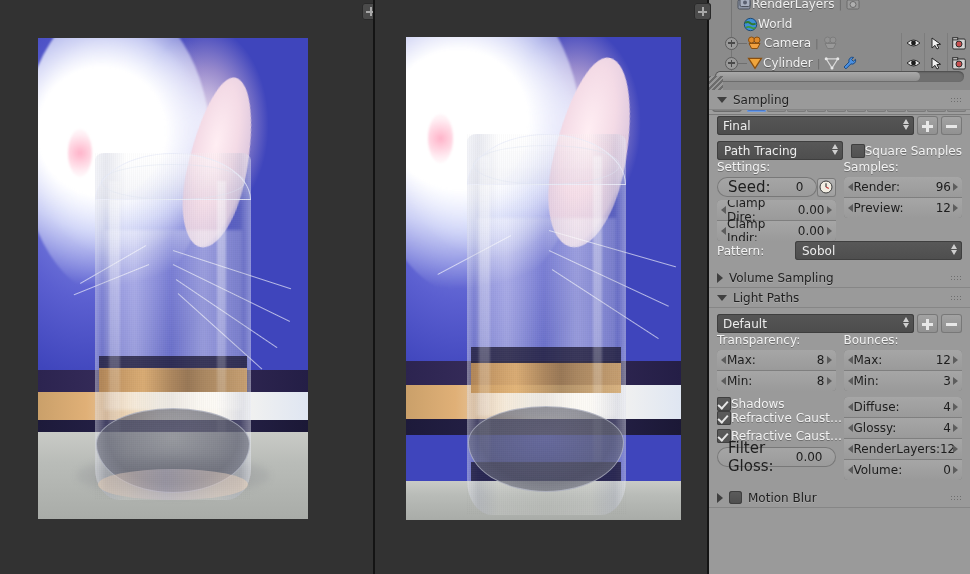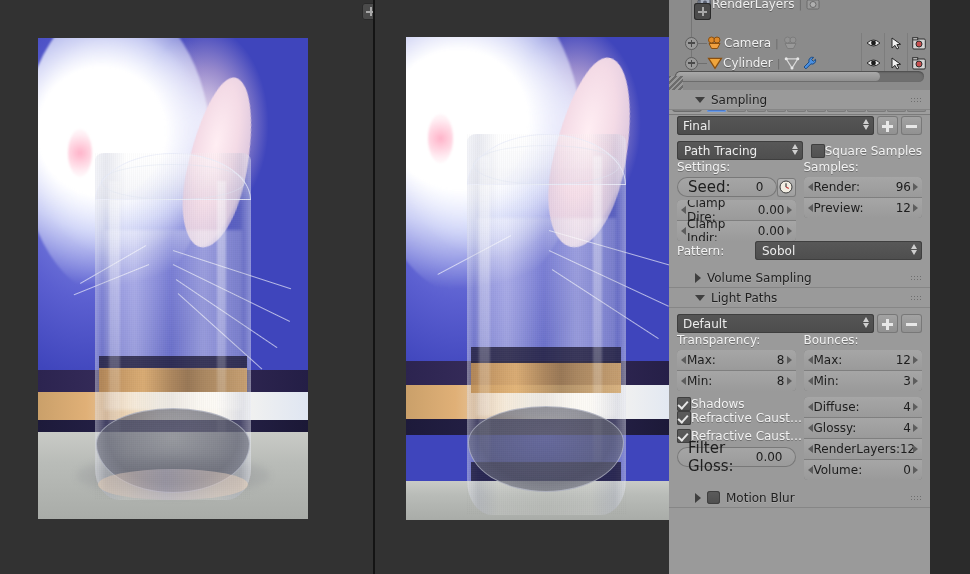--- a/index.html
+++ b/index.html
@@ -68,21 +68,21 @@
                      repeating-linear-gradient(90deg,rgba(0,0,0,.10) 0 1px,transparent 1px 2px);}
   .glass-refract{position:absolute;left:6%;right:6%;top:22%;bottom:26%;
     background:linear-gradient(90deg,rgba(255,255,255,.20) 0%,rgba(255,255,255,.42) 22%,rgba(210,215,235,.25) 48%,rgba(255,255,255,.40) 72%,rgba(255,255,255,.18) 100%);
     filter:blur(1.5px);}
   .glass-bandwood{position:absolute;left:3%;right:3%;
     background:linear-gradient(90deg,rgba(190,140,80,.85),rgba(225,175,110,.9) 30%,rgba(160,120,70,.8) 60%,rgba(215,170,110,.85));}
   .glass-banddark{position:absolute;left:3%;right:3%;background:rgba(25,22,45,.75);}
   .shadow-pool{position:absolute;border-radius:50%;background:radial-gradient(ellipse,rgba(70,70,82,.55) 0%,rgba(120,122,130,.18) 62%,rgba(0,0,0,0) 100%);filter:blur(3px);}
 
   
-  #right-col{position:absolute;left:669px;top:0;width:227px;height:574px;background:#ef4444;}
+  #right-col{position:absolute;left:709px;top:0;width:227px;height:574px;background:#ef4444;}
 
   
   #outliner{position:absolute;left:0;top:0;width:261px;height:90px;background:#8b8b8b;overflow:hidden;}
   .out-row{position:absolute;left:0;width:261px;height:20px;display:flex;align-items:center;}
   .out-row .ind{display:inline-block;}
   .out-exp{width:11px;height:11px;border-radius:50%;border:1px solid #5d5d5d;background:#9a9a9a;position:relative;flex:0 0 auto;}
   .out-exp::before,.out-exp::after{content:"";position:absolute;background:#4a4a4a;}
   .out-exp::before{left:2px;top:4.5px;width:7px;height:1.5px;}
   .out-exp::after{left:4.5px;top:2px;width:1.5px;height:7px;}
   .out-dash{width:9px;height:1px;background:#6f6f6f;flex:0 0 auto;}
@@ -102,21 +102,21 @@
   .pin-ctl{width:30px;height:19px;border-radius:4px;background:linear-gradient(180deg,#8e8e8e,#7e7e7e);box-shadow:inset 0 0 0 1px #6b6b6b;display:flex;align-items:center;justify-content:center;margin-right:5px;position:relative;}
   .pin-ctl .rows{width:15px;}
   .pin-ctl .rows i{display:block;height:3px;background:#d8d8d8;border-radius:1px;margin:1.5px 0;}
   .pin-ctl .arrs{position:absolute;right:3px;top:3px;display:flex;flex-direction:column;gap:1px;}
   .pin-ctl .arrs b{display:block;width:0;height:0;border-left:3px solid transparent;border-right:3px solid transparent;}
   .pin-ctl .arrs b.u{border-bottom:4px solid #e2e2e2;}
   .pin-ctl .arrs b.d{border-top:4px solid #e2e2e2;}
   .ptab{width:19px;height:19px;margin-right:1px;border-radius:2px;display:flex;align-items:center;justify-content:center;background:#8e8e8e;box-shadow:inset 0 0 0 1px #7a7a7a;flex:0 0 auto;}
   .ptab.active{background:#4a78c8;box-shadow:inset 0 0 0 1px #6c9ae0;}
 
-  .panel-head{position:relative;height:19px;display:flex;align-items:center;padding-left:26px;border-bottom:1px solid #868686;background:#9a9a9a;}
+  .panel-head{position:relative;height:19px;display:flex;align-items:center;padding-left:8px;border-bottom:1px solid #868686;background:#9a9a9a;}
   .panel-head .tri{width:0;height:0;margin-right:6px;}
   .tri-down{border-left:5px solid transparent;border-right:5px solid transparent;border-top:6px solid #3f3f3f;}
   .tri-right{border-top:5px solid transparent;border-bottom:5px solid transparent;border-left:6px solid #3f3f3f;}
   .panel-title{font-size:12px;color:#1f1f1f;text-shadow:0 1px 0 rgba(255,255,255,.18);}
   .grip{position:absolute;right:7px;top:7px;width:13px;height:6px;
     background-image:radial-gradient(circle,#6e6e6e 40%,transparent 42%);background-size:3px 3px;}
   .panel-body{padding:6px 8px 8px 8px;background:#9a9a9a;}
 
   .row{display:flex;align-items:center;gap:0;}
   .mt4{margin-top:4px;} .mt6{margin-top:6px;} .mt8{margin-top:0;}
@@ -265,20 +265,29 @@
           <circle cx="8" cy="5.5" r="2" fill="#5a6070"></circle>
         </svg>
         <span class="out-label">RenderLayers</span>
         <span class="out-sep">|</span>
         <svg width="15" height="14" viewBox="0 0 15 14">
           <rect x="1" y="3" width="12" height="9" rx="1.5" fill="#9a9a9a" stroke="#6a6a6a"></rect>
           <circle cx="7" cy="7.5" r="3" fill="#b0b0b0" stroke="#6a6a6a"></circle>
         </svg>
       </div>
 
+      <div class="out-row" style="top:14px;">
+        <span class="ind" style="width:34px;"></span>
+        <svg width="15" height="15" viewBox="0 0 15 15">
+          <circle cx="7.5" cy="7.5" r="6.2" fill="#3f8fd6" stroke="#204a74" stroke-width="1"></circle>
+          <path d="M2.2 6 Q5 4.2 7 6 Q9 8 12.6 6.6" stroke="#2f7a2f" stroke-width="2" fill="none"></path>
+          <path d="M3 10.5 Q6 9 8.5 10.8 Q10.5 12 12.3 10.6" stroke="#3f9a3f" stroke-width="1.8" fill="none"></path>
+        </svg>
+        <span class="out-label">World</span>
+      </div>
 
       <div class="out-row" style="top:33px;">
         <span class="ind" style="width:16px;"></span>
         <span class="out-exp"></span>
         <span class="out-dash"></span>
         <svg width="17" height="14" viewBox="0 0 17 14">
           <circle cx="4.5" cy="4" r="3" fill="#e08a2a" stroke="#8a4f0f"></circle>
           <circle cx="10" cy="4" r="3" fill="#e08a2a" stroke="#8a4f0f"></circle>
           <path d="M2 7.5 h11 l-2.6 5 h-5.8 z" fill="#f0a040" stroke="#8a4f0f"></path>
         </svg>

